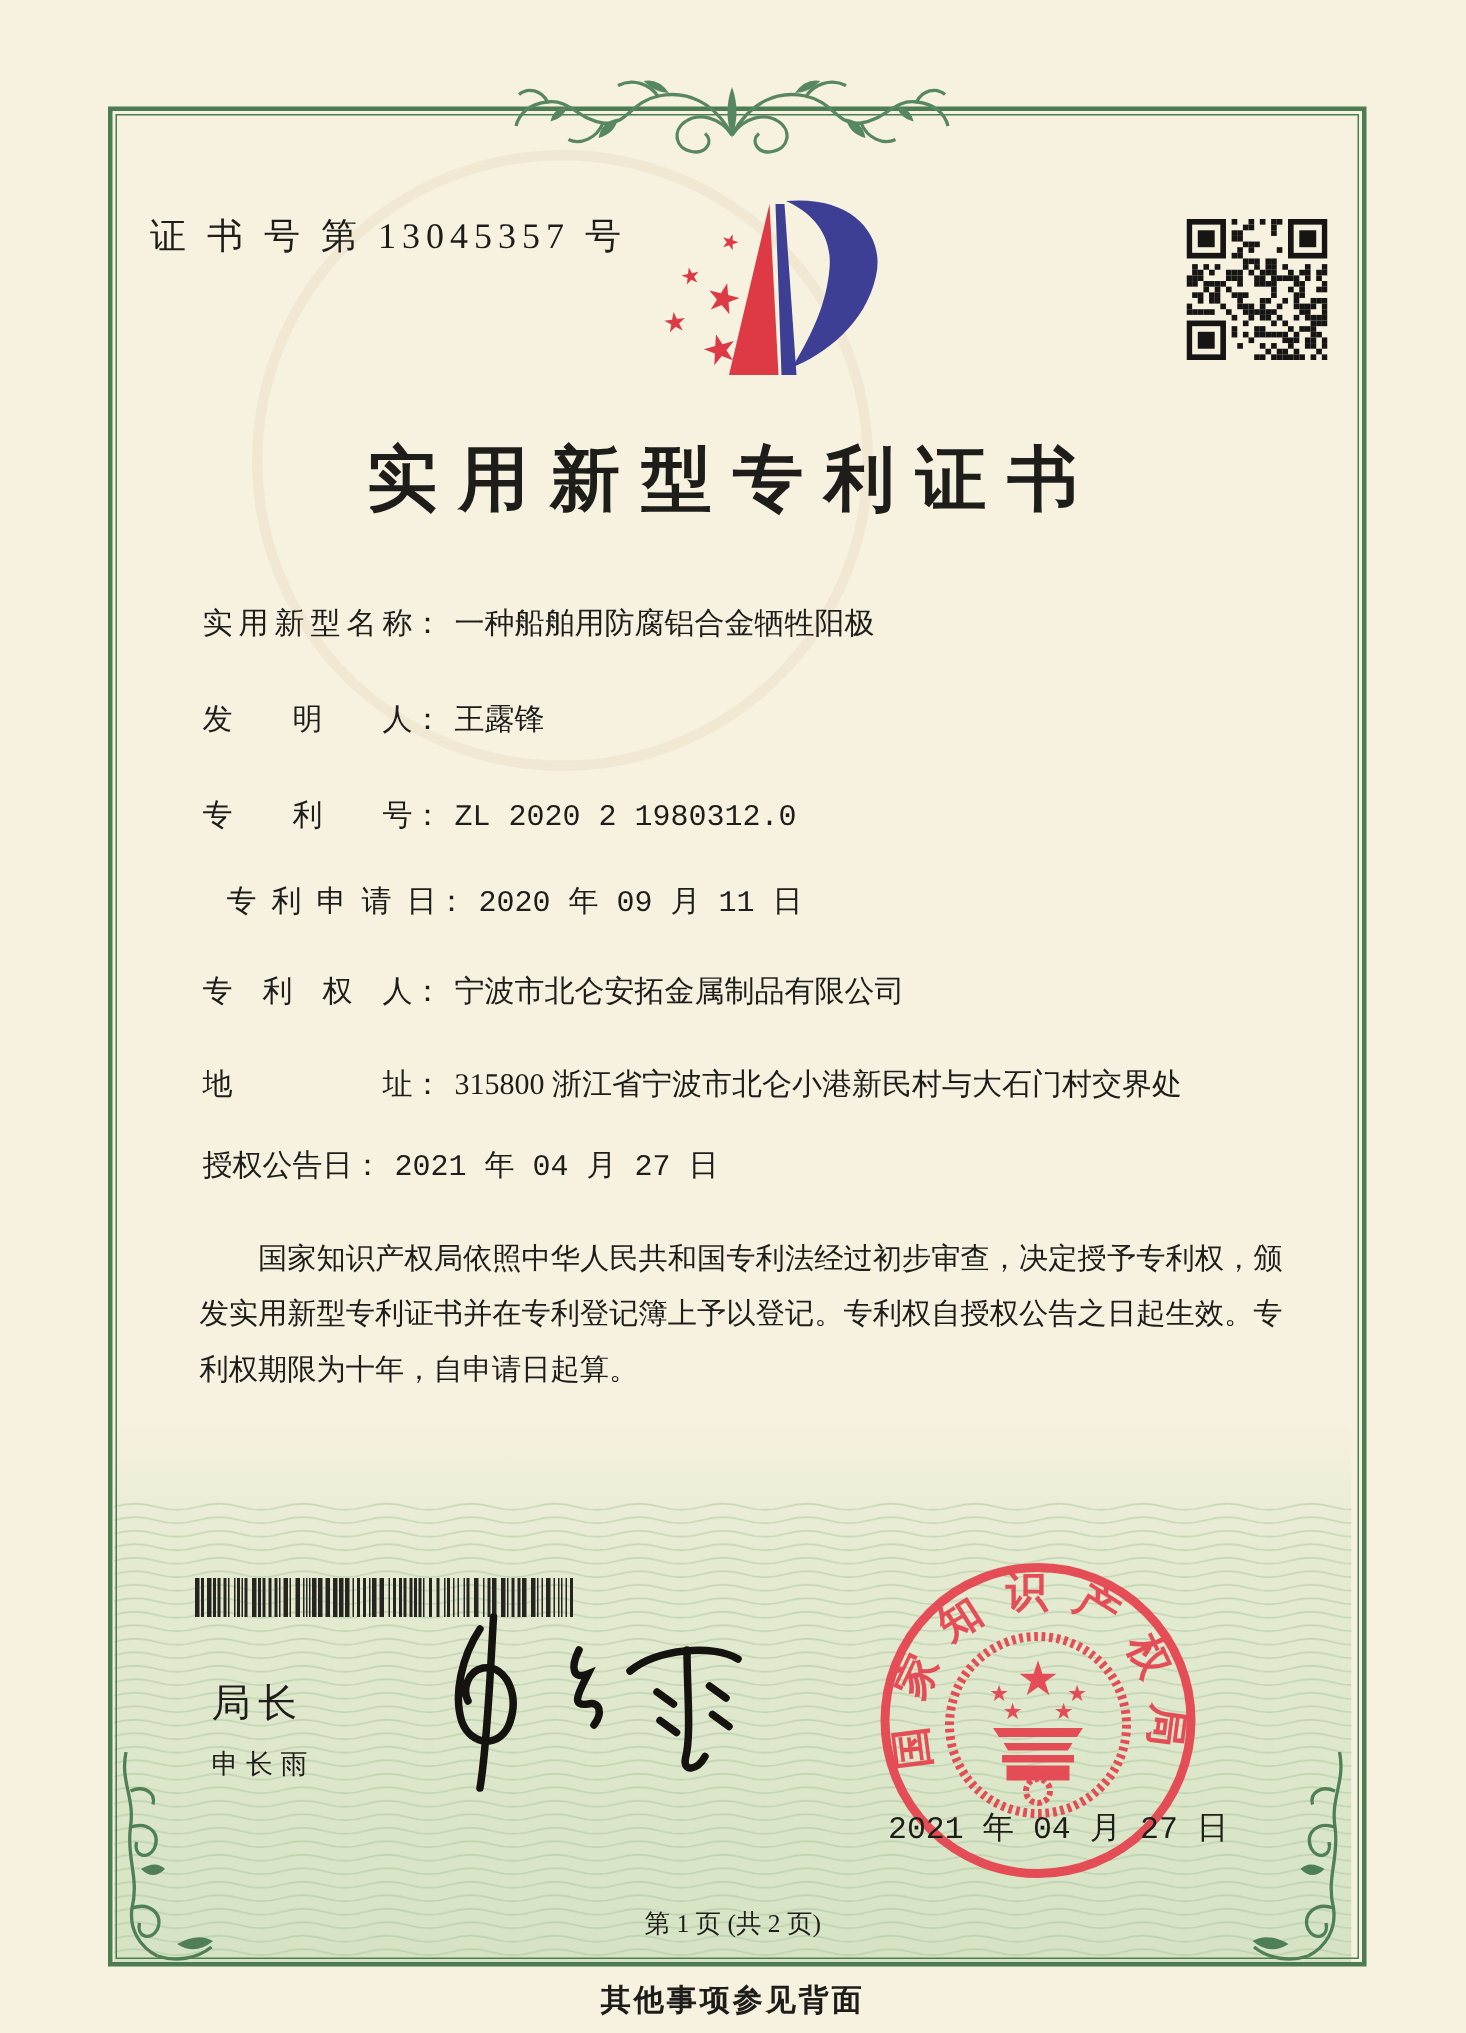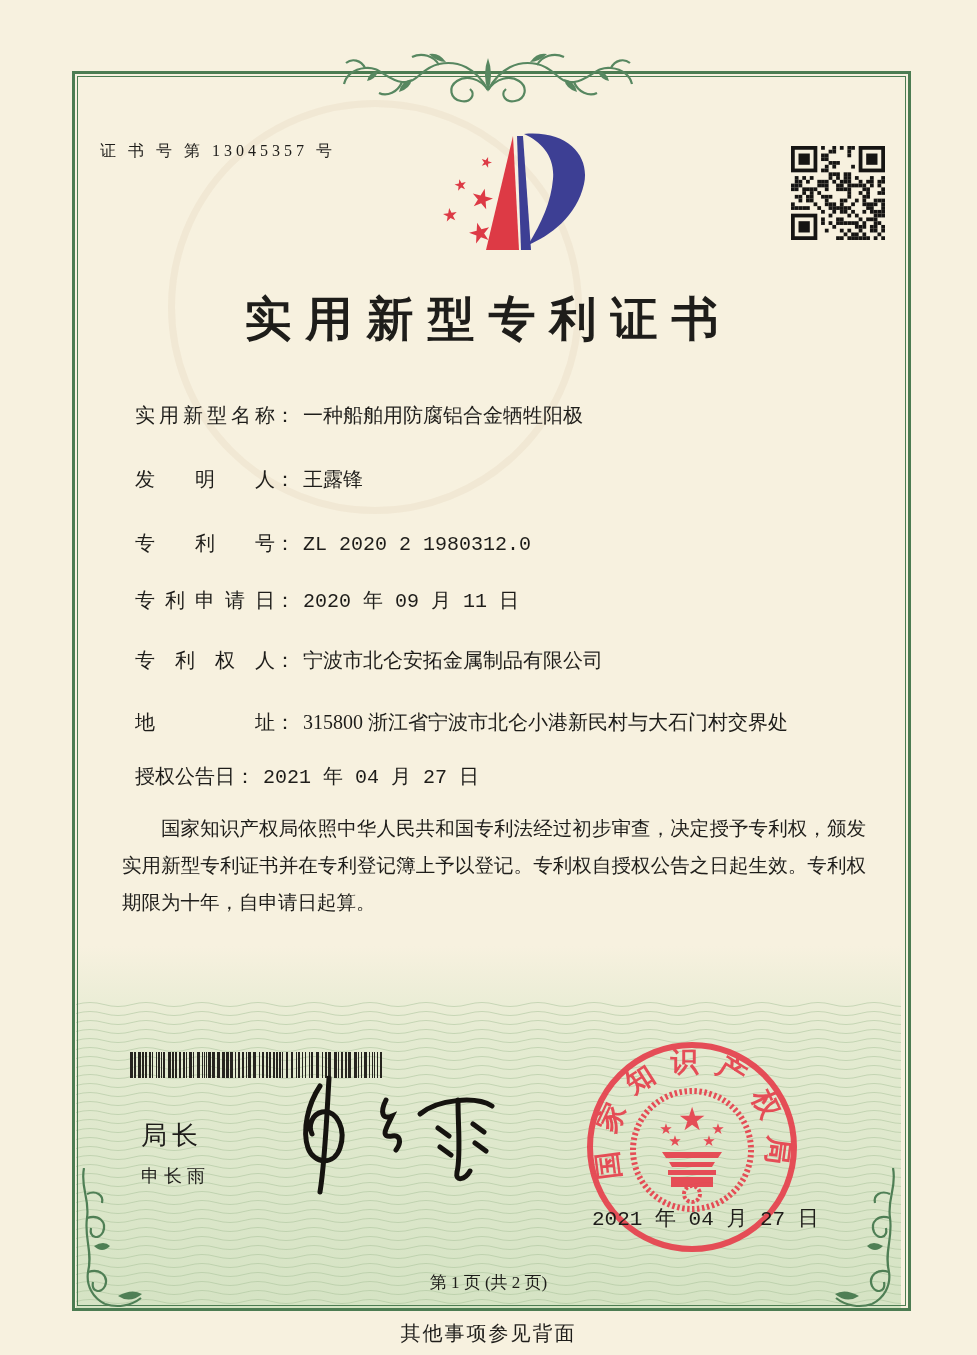--- a/index.html
+++ b/index.html
@@ -18,21 +18,21 @@
     position:absolute;inset:2px;border:1px solid #4c7c52;
   }
   
   .watermark{
     position:absolute;left:168px;top:100px;width:400px;height:400px;
     border-radius:50%;border:7px solid rgba(200,160,120,0.10);z-index:1;
   }
   
   .band{position:absolute;left:76px;top:946px;z-index:1;}
   .cert-number{
-    position:absolute;left:100px;top:141px;font-size:16px;letter-spacing:4px;
+    position:absolute;left:100px;top:141px;font-size:24px;letter-spacing:4px;
     z-index:4;
   }
   .logo{position:absolute;left:418px;top:118px;width:170px;height:150px;z-index:4;}
   .logo svg{position:absolute;left:0;top:0;}
   .logo .star{position:absolute;color:#dd3a45;line-height:1;z-index:5;}
   .qr{position:absolute;left:791px;top:146px;width:94px;height:94px;z-index:4;}
   .title{
     position:absolute;left:0;right:0;top:288px;text-align:center;
     font-size:47px;font-weight:bold;letter-spacing:14px;z-index:4;
   }
@@ -40,38 +40,38 @@
   .frow{position:absolute;left:0;white-space:nowrap;}
   .flabel{display:inline-block;width:140px;text-align-last:justify;text-align:justify;vertical-align:bottom;}
   .fcolon{margin-right:8px;}
   .fvalue{font-family:"Liberation Mono","Liberation Serif",serif;font-size:20px;text-align:center;}
   .fvalue.cjk{font-family:"Liberation Serif","DejaVu Serif",serif;}
   .grant2{position:absolute;left:373px;top:0;white-space:nowrap;}
   .paras{
     position:absolute;left:122px;top:810px;width:744px;z-index:4;
     font-size:19.5px;line-height:37px;text-align:justify;
   }
-  .paras p{margin:0;text-indent:2em;}
+  .paras p{margin:11px;text-indent:2em;}
   .barcode{position:absolute;left:130px;top:1052px;z-index:4;}
   .director-label{position:absolute;left:141px;top:1118px;font-size:26px;letter-spacing:5px;z-index:4;}
   .director-name{position:absolute;left:141px;top:1164px;font-size:18px;letter-spacing:5px;z-index:4;}
   .signature{position:absolute;left:268px;top:1072px;z-index:5;}
   .seal{position:absolute;left:583px;top:1038px;width:218px;height:218px;z-index:4;opacity:0.93;}
   .seal-date{
     position:absolute;left:592px;top:1204px;width:200px;text-align:center;
     font-size:21px;z-index:6;white-space:nowrap;
     font-family:"Liberation Mono","Liberation Serif",serif;
   }
   .page-info{
     position:absolute;left:0;right:0;top:1271px;text-align:center;
     font-size:17px;z-index:4;
   }
   .back-note{
     position:absolute;left:0;right:0;top:1320px;text-align:center;
-    font-size:20px;font-weight:normal;z-index:4;letter-spacing:2px;
+    font-size:20px;font-weight:bold;z-index:4;letter-spacing:2px;
   }
   .orn-top{position:absolute;left:342px;top:48px;z-index:3;}
   .orn-corner{position:absolute;z-index:3;}
   .orn-bl{left:78px;top:1168px;}
   .orn-br{right:78px;top:1168px;transform:scaleX(-1);}
 </style>
 </head>
 <body>
 
 <div class="watermark"></div>
@@ -364,21 +364,21 @@
 <div class="fields">
   <div class="frow" style="top:402px;">
     <span class="flabel">实用新型名称</span><span class="fcolon">：</span><span class="fvalue cjk">一种船舶用防腐铝合金牺牲阳极</span>
   </div>
   <div class="frow" style="top:466px;">
     <span class="flabel">发明人</span><span class="fcolon">：</span><span class="fvalue cjk">王露锋</span>
   </div>
   <div class="frow" style="top:530px;">
     <span class="flabel">专利号</span><span class="fcolon">：</span><span class="fvalue">ZL 2020 2 1980312.0</span>
   </div>
-  <div class="frow" style="top:587px;">
+  <div class="frow" style="top:587px;margin-left:16px;">
     <span class="flabel">专利申请日</span><span class="fcolon">：</span><span class="fvalue">2020 年 09 月 11 日</span>
   </div>
   <div class="frow" style="top:647px;">
     <span class="flabel">专利权人</span><span class="fcolon">：</span><span class="fvalue cjk">宁波市北仑安拓金属制品有限公司</span>
   </div>
   <div class="frow" style="top:709px;">
     <span class="flabel">地址</span><span class="fcolon">：</span><span class="fvalue cjk">315800  浙江省宁波市北仑小港新民村与大石门村交界处</span>
   </div>
   <div class="frow" style="top:763px;">
     <span>授权公告日</span><span class="fcolon">：</span><span class="fvalue">2021 年 04 月 27 日</span>

